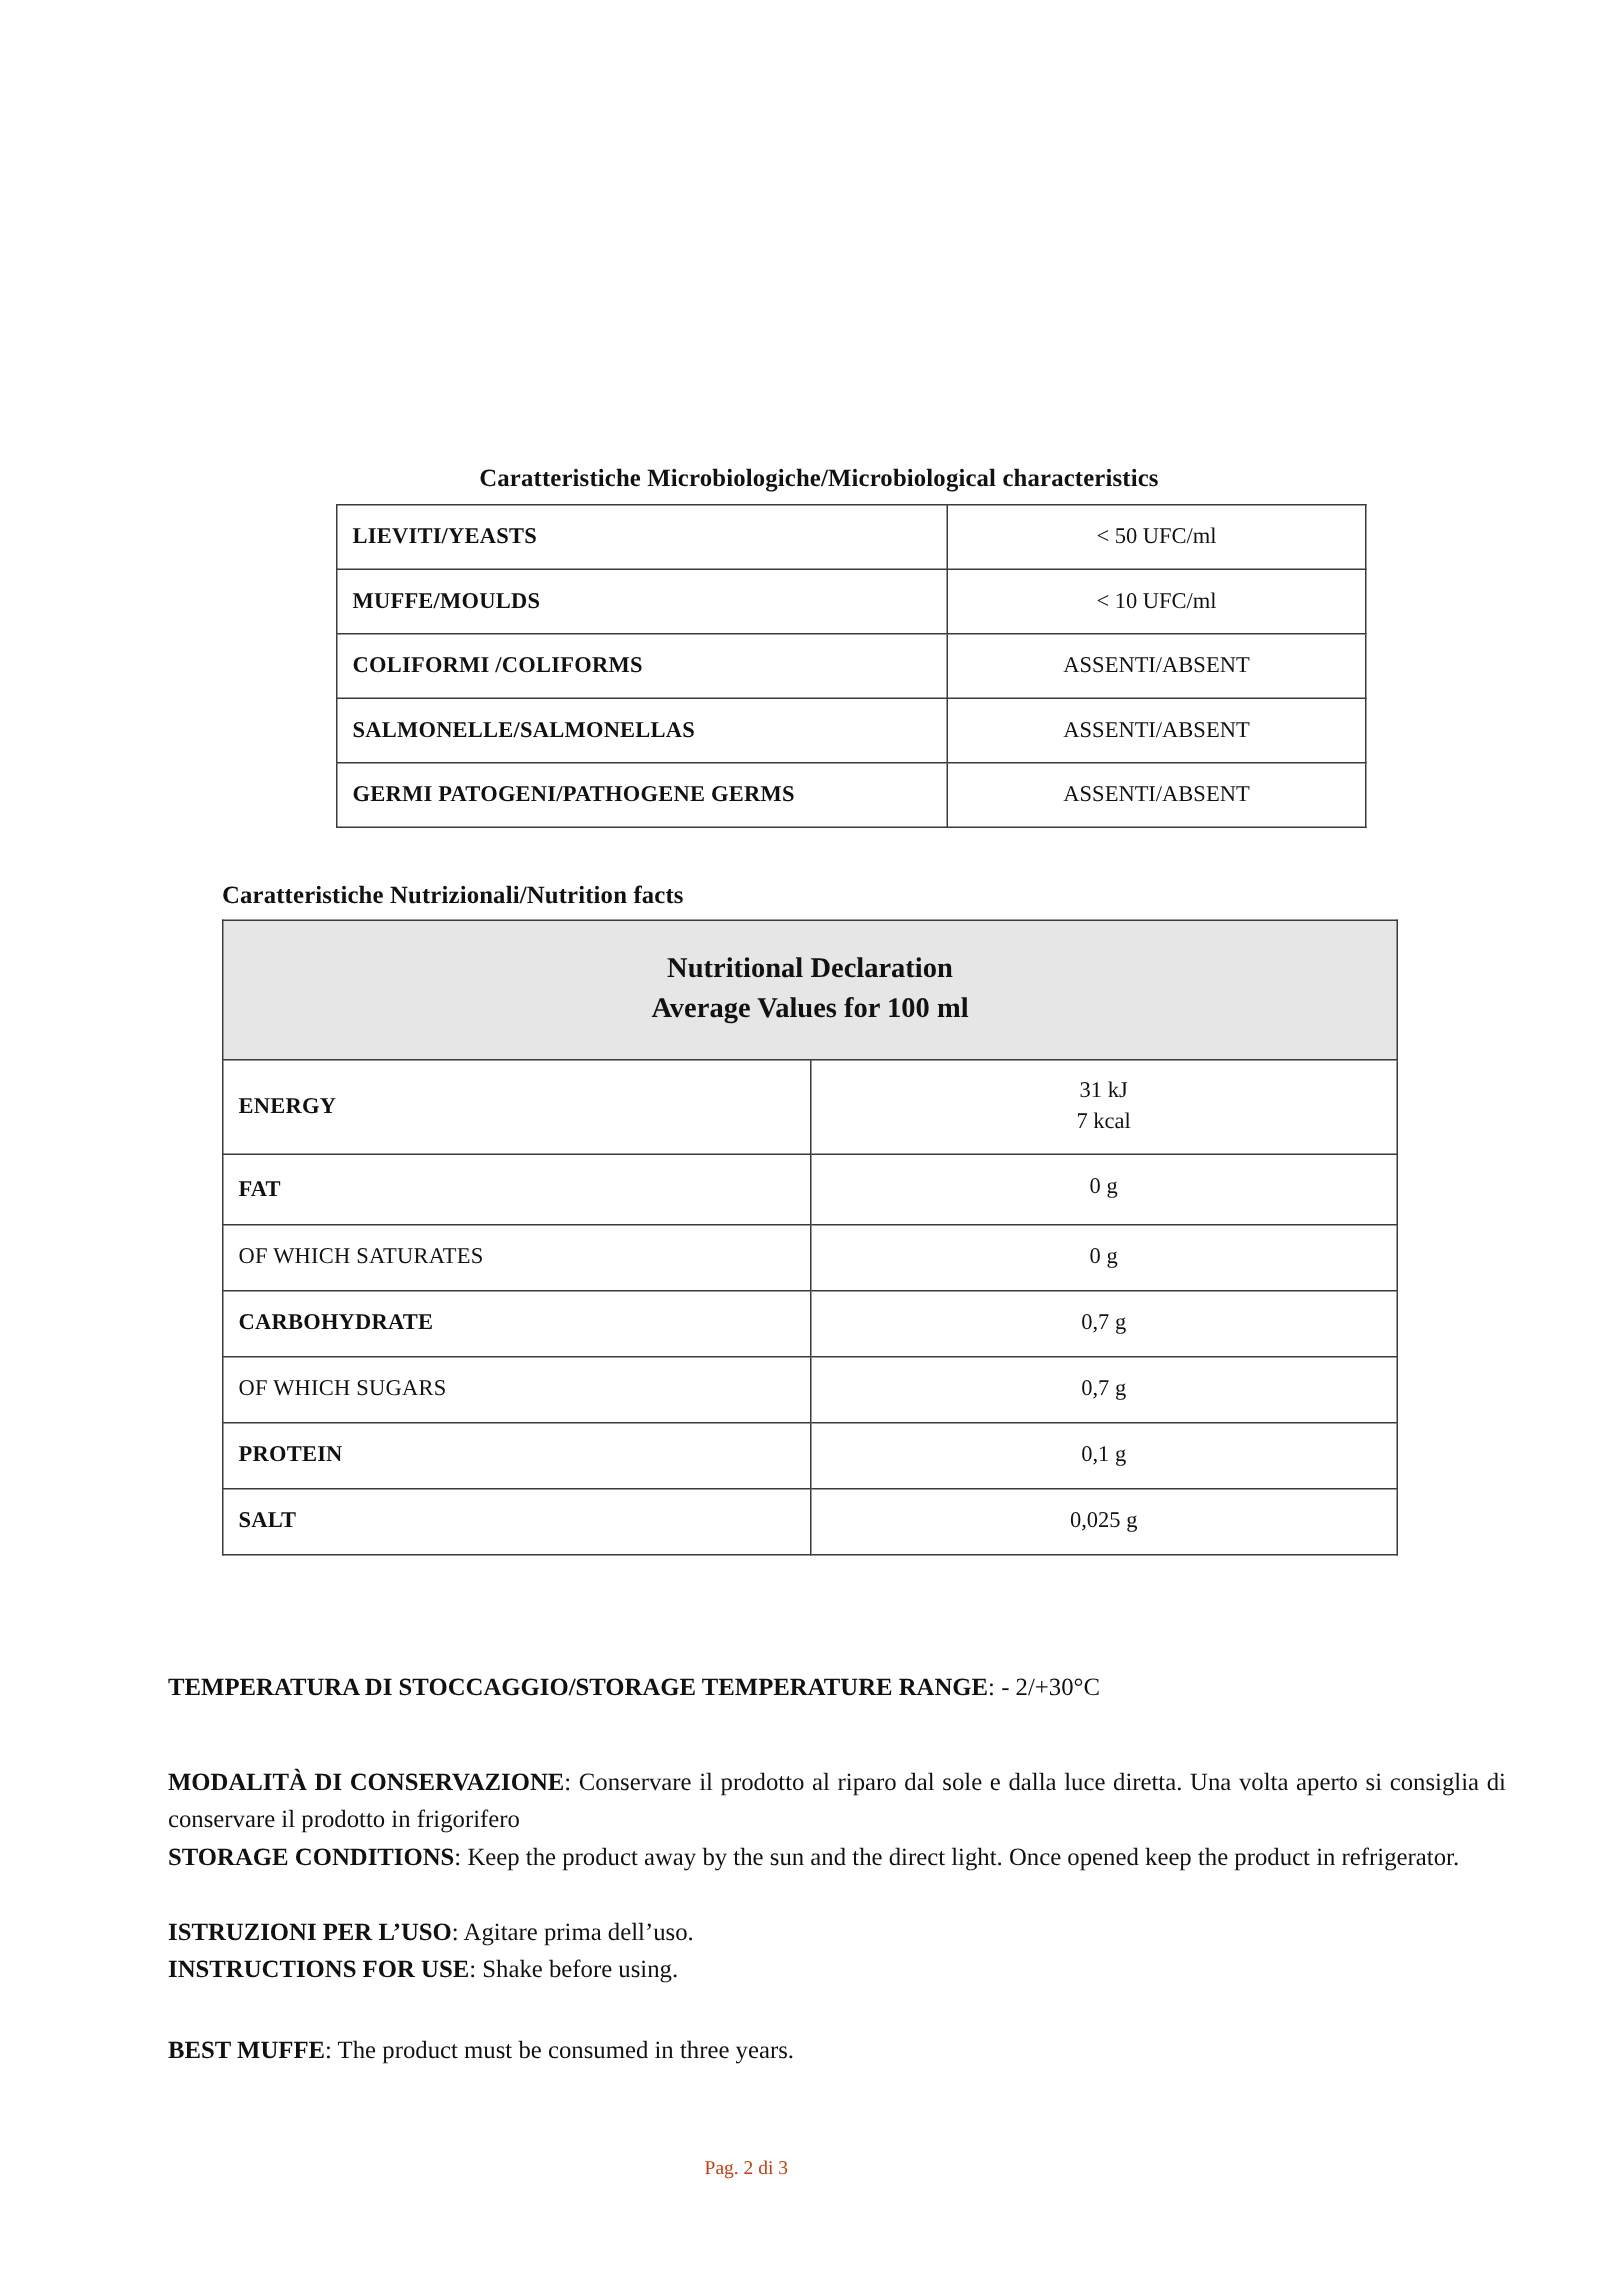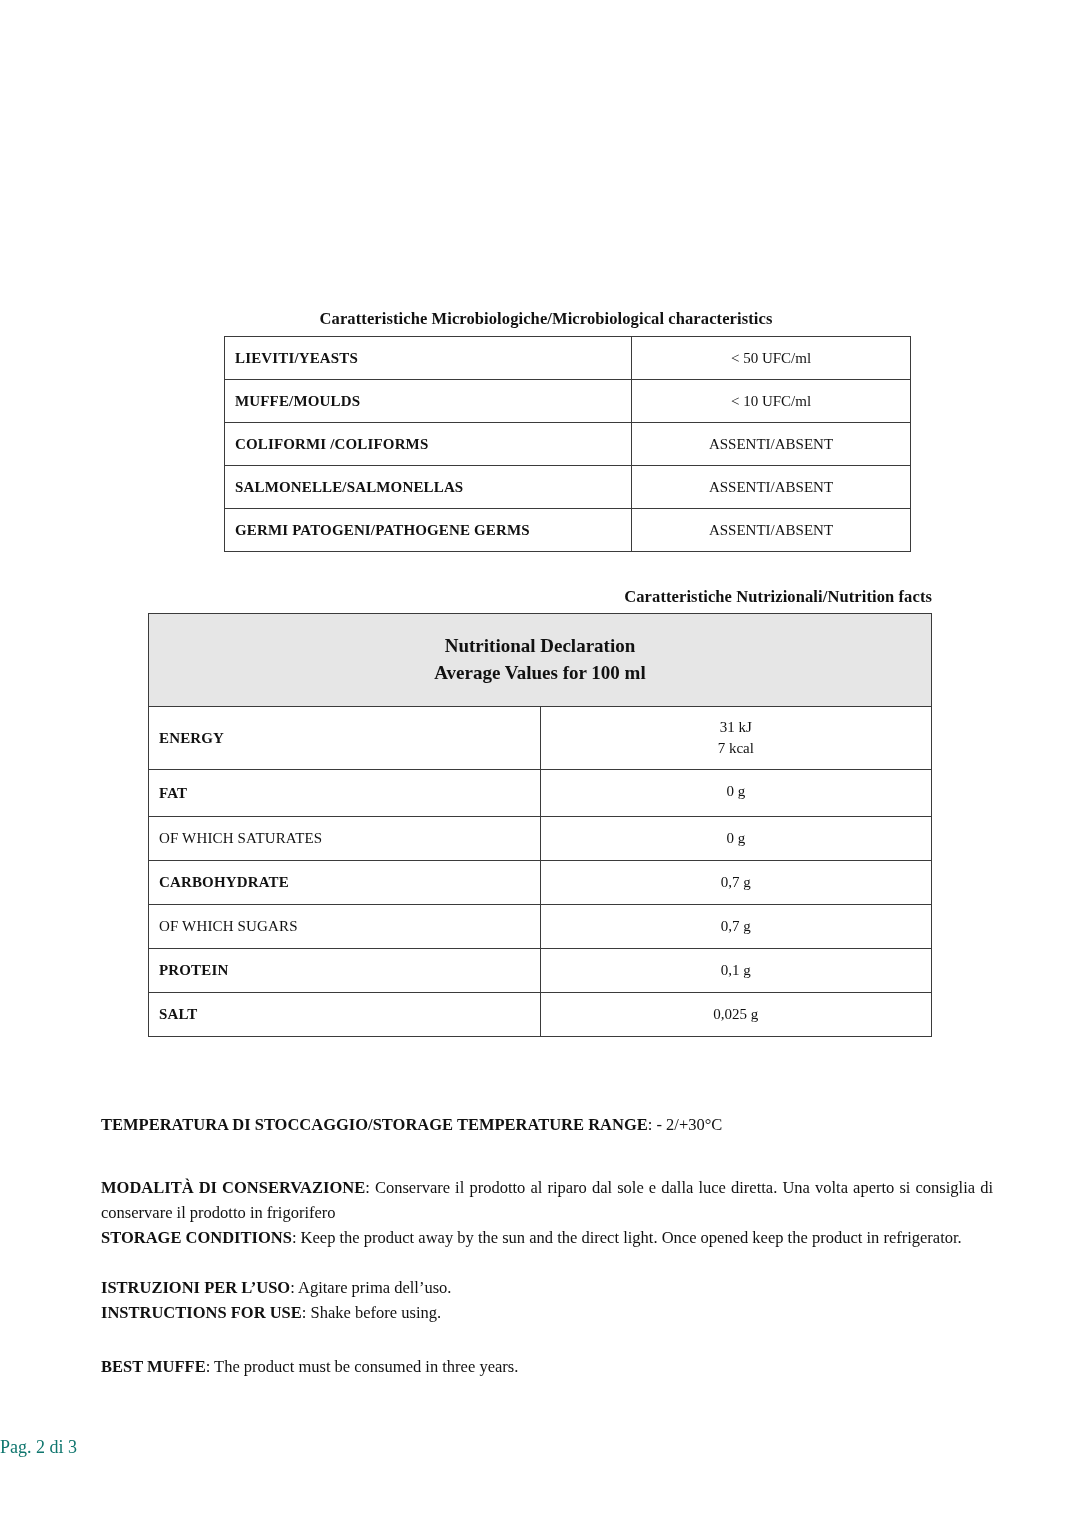--- a/index.html
+++ b/index.html
@@ -62,21 +62,21 @@
     font-weight: normal;
     font-size: 15px;
   }
 
   
   .nutri-caption {
     position: absolute;
     left: 148px;
     top: 587px;
     width: 784px;
-    text-align: right;
+    text-align: left;
     font-size: 16.5px;
     font-weight: bold;
     letter-spacing: 0.1px;
   }
 
   table.nutri {
     position: absolute;
     left: 148px;
     top: 613px;
     width: 784px;
@@ -113,41 +113,41 @@
     font-weight: normal;
     line-height: 1.38;
   }
   table.nutri tr.r-tall td { height: 60px; }
   table.nutri tr.r-std td  { height: 41px; }
   table.nutri td.amount.top-pad { padding-bottom: 4px; }
 
   
   .body-block {
     position: absolute;
-    left: 101px;
+    left: 112px;
     width: 892px;
     font-size: 16.5px;
     line-height: 1.5;
   }
   .body-block b { font-weight: bold; }
   .justified { text-align: justify; text-justify: inter-word; }
 
   #blk-storage-temp { top: 1113px; }
   #blk-conservation { top: 1176px; }
   #blk-instructions { top: 1276px; }
   #blk-bestbefore  { top: 1355px; }
 
   .footer {
     position: absolute;
     left: 0;
     top: 1437px;
     width: 995px;
-    text-align: left;
-    font-size: 18px;
-    color: #0f766e;
+    text-align: center;
+    font-size: 13px;
+    color: #c2410c;
   }
 </style>
 </head>
 <body>
 
 <div class="page">
 
   <div class="micro-caption">Caratteristiche Microbiologiche/Microbiological characteristics</div>
 
   <table class="micro">

